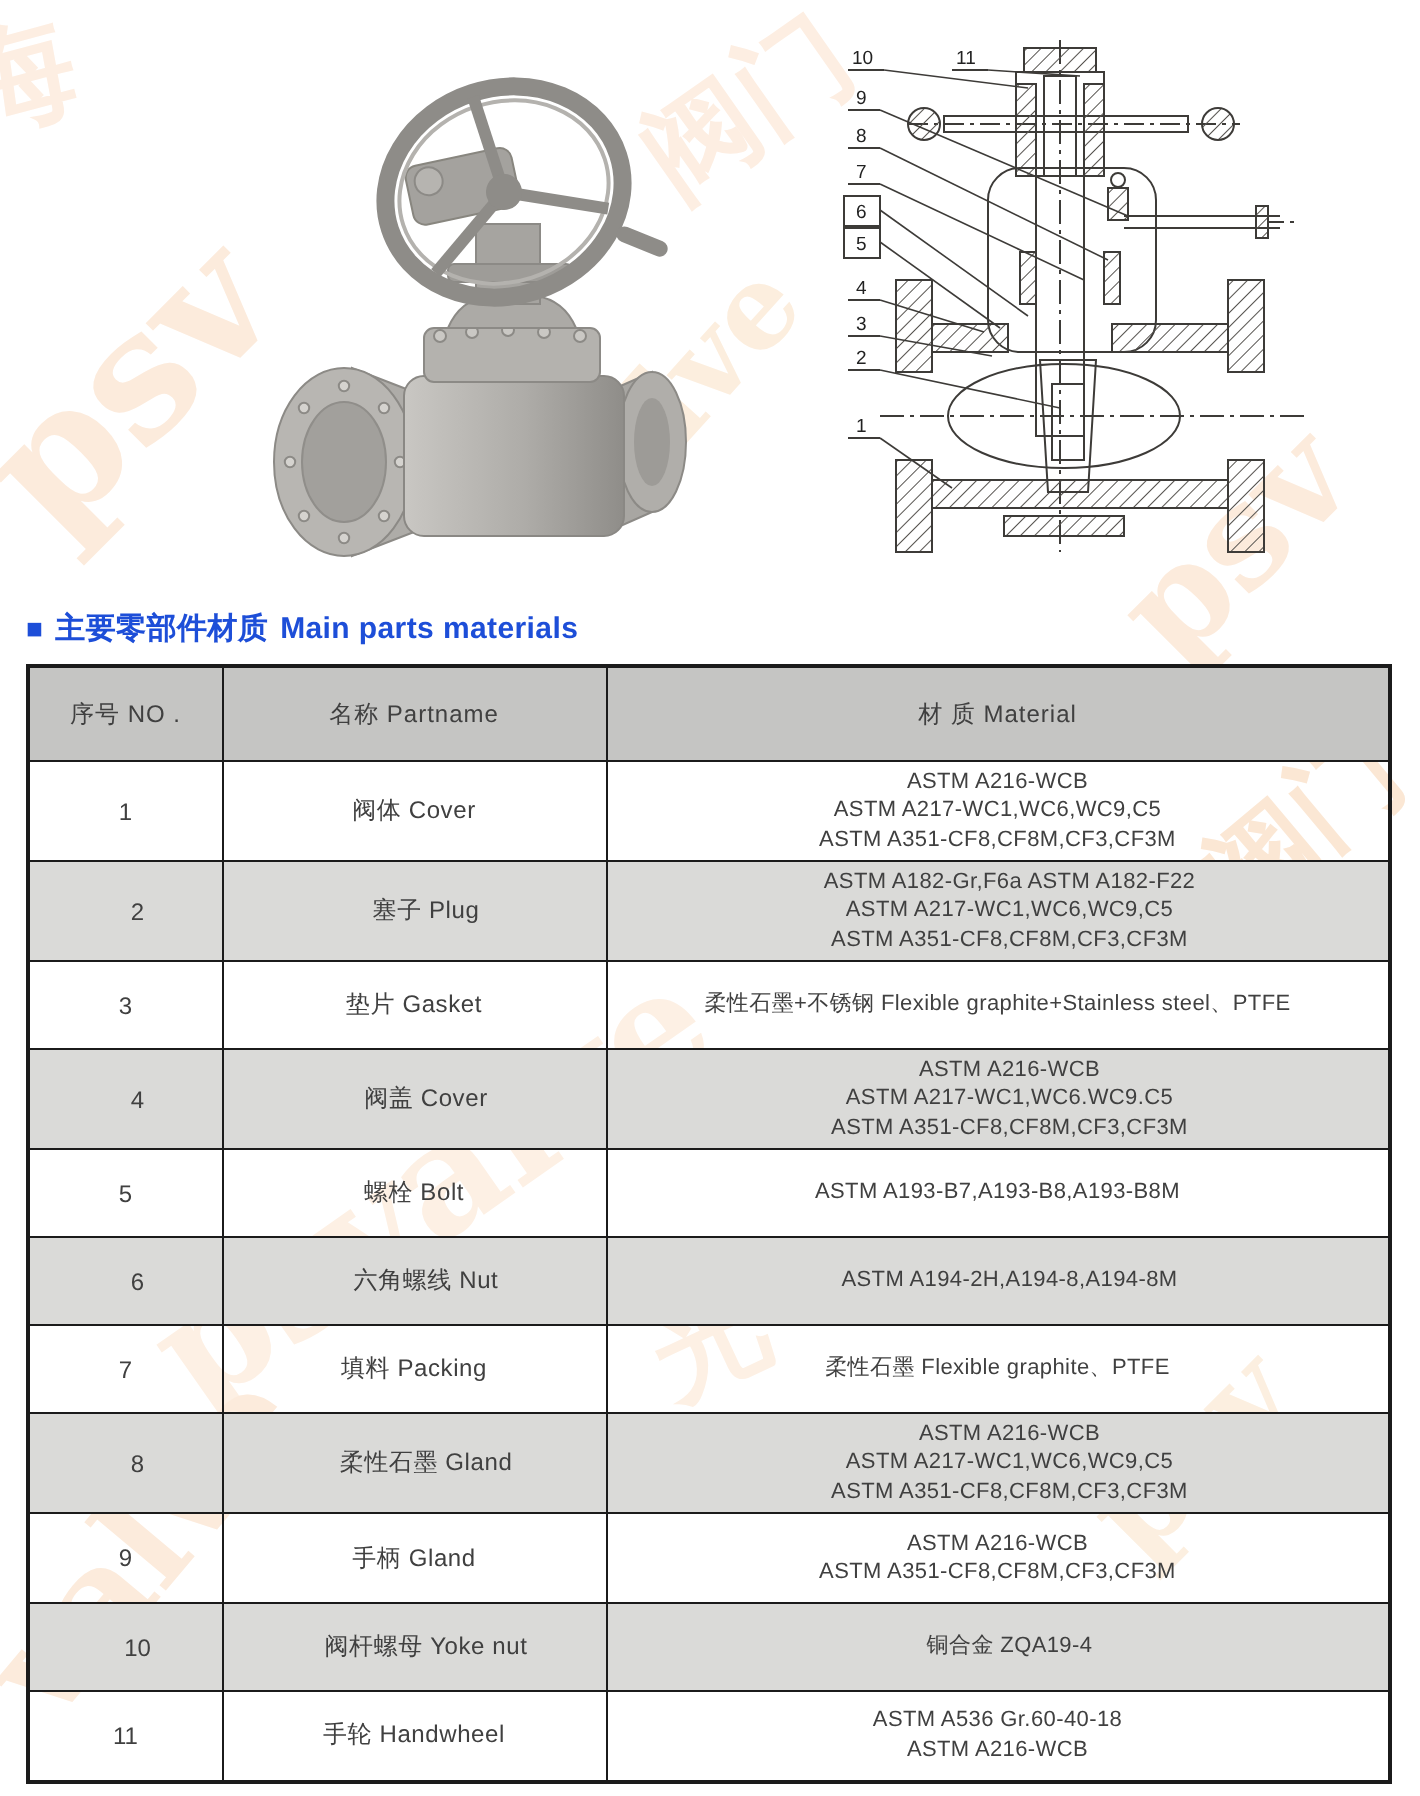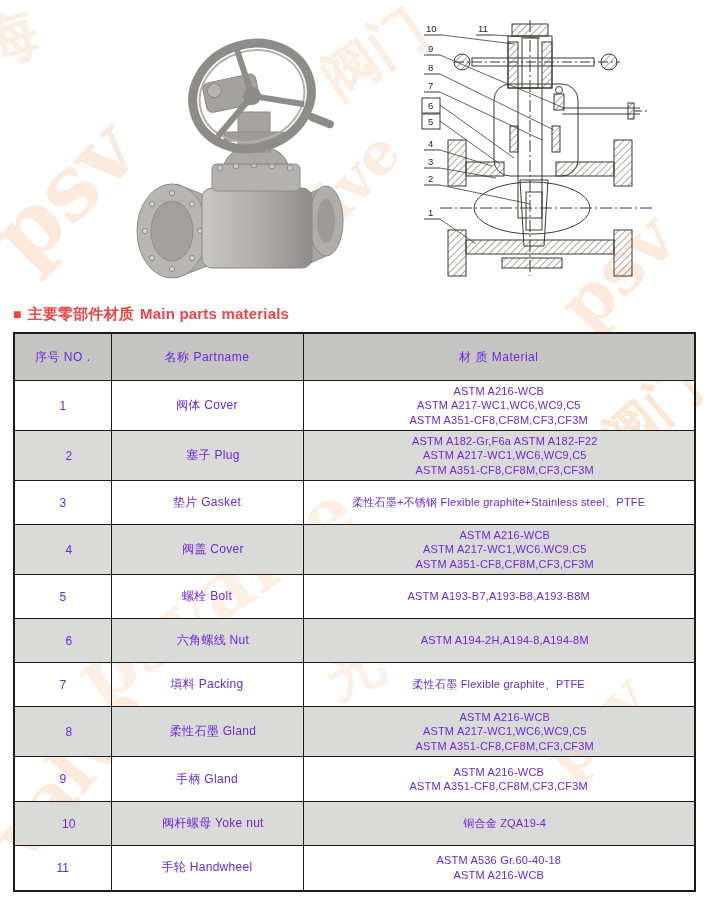--- a/index.html
+++ b/index.html
@@ -23,32 +23,32 @@
   .wm8{left:-28px;top:730px;font-size:70px;transform:rotate(-50deg);color:#fcebdc;}
   .wm9{left:326px;top:630px;font-size:58px;transform:rotate(-25deg);color:#fdf0e4;}
   .wm10{left:538px;top:690px;font-size:62px;transform:rotate(-45deg);color:#fcefe0;}
   
   .photo{position:absolute;left:112px;top:26px;width:270px;height:270px;z-index:1;}
   .diagram{position:absolute;left:402px;top:8px;width:300px;height:292px;z-index:1;}
   .diagram svg text{font-family:"Liberation Sans","DejaVu Sans",sans-serif;font-size:9.5px;fill:#222;}
   
   .section-title{
     position:absolute;left:13px;top:305px;z-index:1;
-    font-size:15px;font-weight:bold;color:#ef4444;letter-spacing:.2px;
+    font-size:15px;font-weight:bold;color:#1d4ed8;letter-spacing:.2px;
   }
   .section-title .bullet{font-size:14px;margin-right:6px;}
   .section-title .en{margin-left:6px;}
   
   table.parts{
     position:absolute;left:13px;top:332px;width:683px;z-index:1;
     border-collapse:collapse;table-layout:fixed;border:2px solid #1b1b1b;
   }
   table.parts th,table.parts td{
     border:1.5px solid #1b1b1b;text-align:center;vertical-align:middle;
-    padding:1px 4px;color:#6d28d9;
+    padding:1px 4px;color:#404040;
   }
   table.parts thead th{
     background:#c5c5c3;height:44px;font-weight:normal;font-size:12px;letter-spacing:.5px;
   }
   col.c-no{width:97px;}
   col.c-name{width:192px;}
   col.c-mat{width:392px;}
   tr.stripe td{background:#dadad8;padding-left:16px;}
   tr.rh1{height:44px;}
   tr.rh2{height:45px;}

